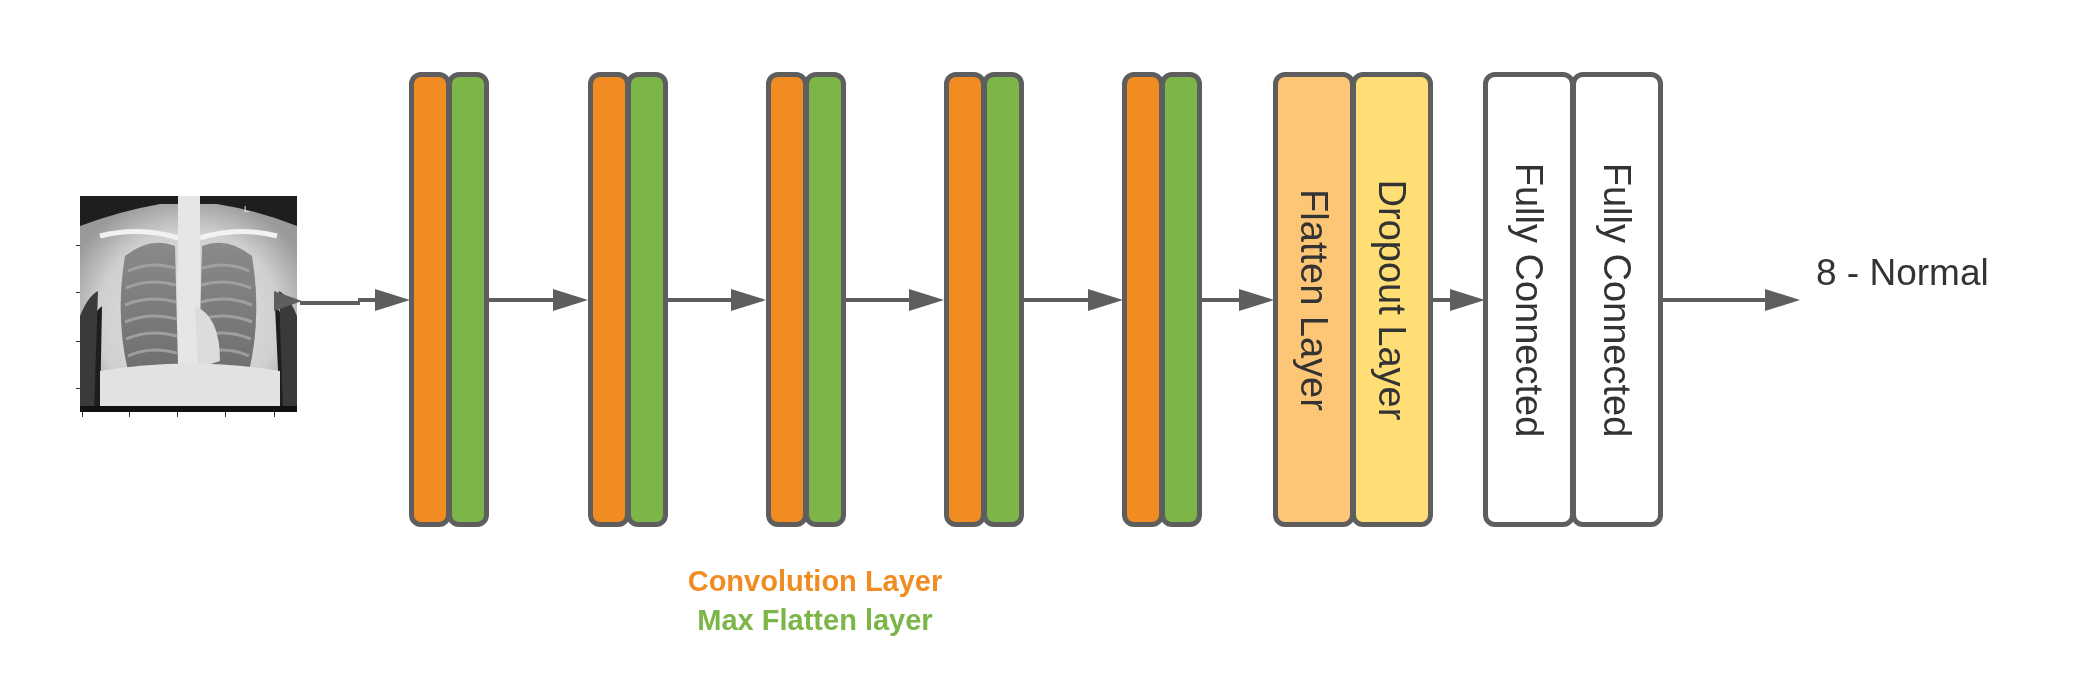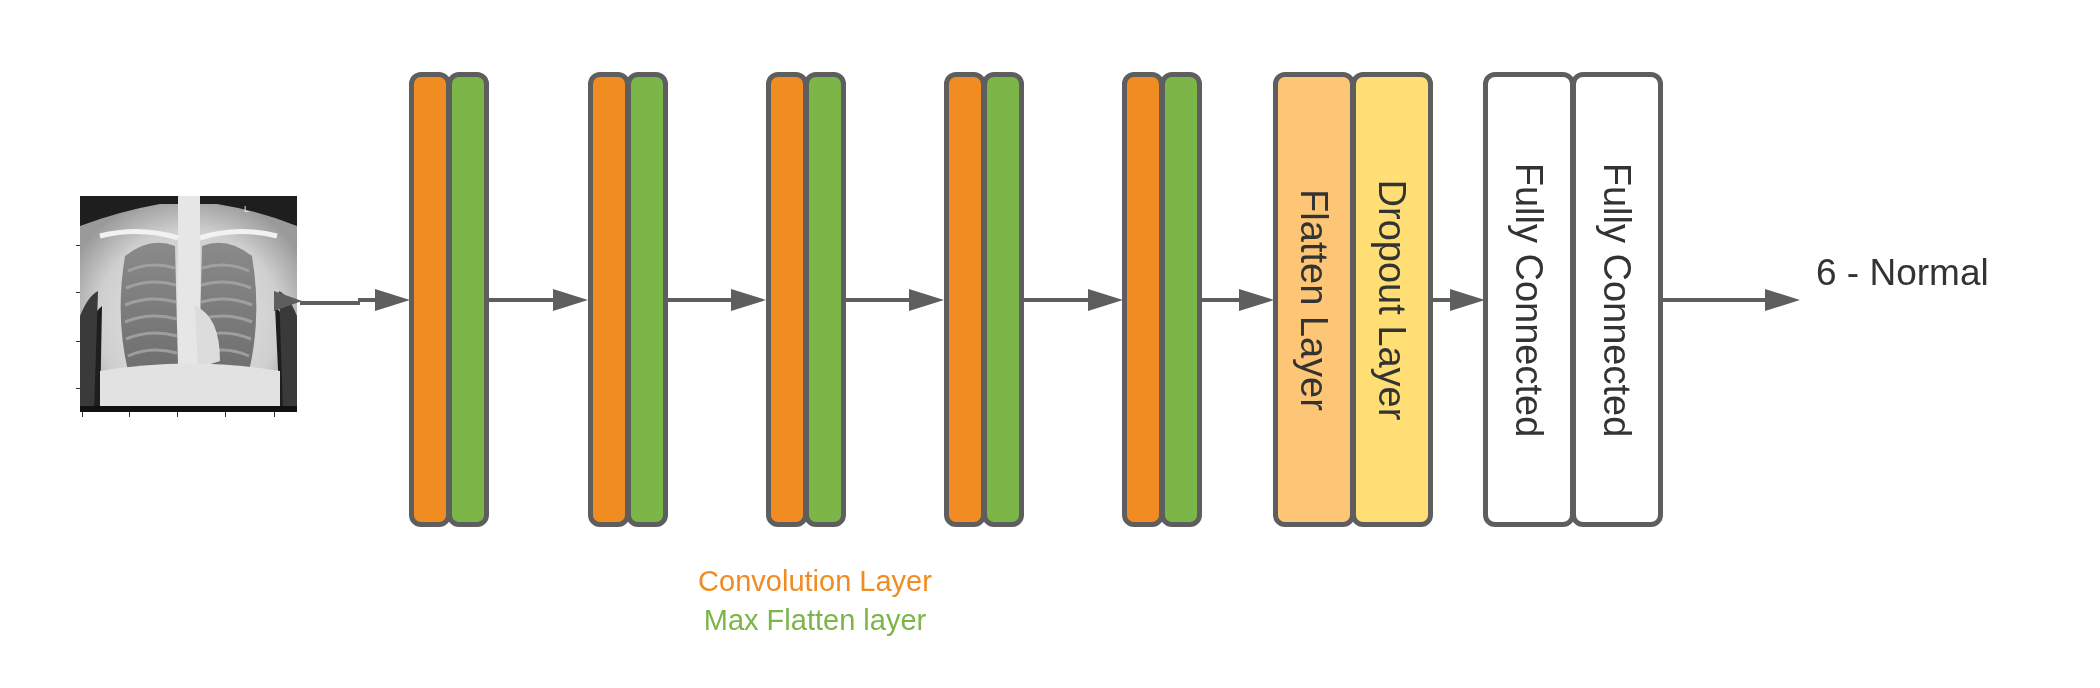--- a/index.html
+++ b/index.html
@@ -17,21 +17,21 @@
     .pool { width: 42px; background: #7cb548; }
     .flatten { width: 82px; background: #fdc676; }
     .dropout { width: 82px; background: #ffde75; }
     .fc { width: 92px; background: #ffffff; }
     .vtext { position: absolute; left: 50%; top: 50%; transform: translate(-50%, -50%) rotate(90deg); white-space: nowrap; color: #333333; font-size: 38px; line-height: 1; }
 
     .arrow { position: absolute; height: 4px; background: #5e5e5e; top: 298px; }
     .arrowhead { position: absolute; width: 0; height: 0; border-top: 11px solid transparent; border-bottom: 11px solid transparent; border-left: 35px solid #5e5e5e; top: 289px; }
 
     .output { position: absolute; left: 1816px; top: 248px; color: #333333; font-size: 37px; line-height: 49px; }
-    .legend { position: absolute; left: 680px; top: 562px; width: 270px; text-align: center; font-size: 29px; line-height: 39px; }
+    .legend { position: absolute; left: 680px; top: 562px; width: 270px; text-align: center; font-size: 29px; line-height: 39px; font-weight: bold; }
     .legend-conv { color: #f08c21; }
     .legend-pool { color: #7cb548; }
   </style>
 </head>
 <body>
 
 <div id="diagram">
 
   <div class="xray">
     <svg width="217" height="216" viewBox="0 0 217 216">
@@ -142,20 +142,20 @@
       <span class="vtext">Fully Connected</span>
     </div>
     <div class="bar fc">
       <span class="vtext">Fully Connected</span>
     </div>
   </div>
   <div class="arrow" style="left:1660px; width:110px;"></div>
   <div class="arrowhead" style="left:1765px;"></div>
 
   <div class="output">
-    <div>6 - Normal</div>
+    <div>8 - Normal</div>
   </div>
 
   <div class="legend">
     <div class="legend-conv">Convolution Layer</div>
     <div class="legend-pool">Max Flatten layer</div>
   </div>
 </div>
 
 </body></html>

